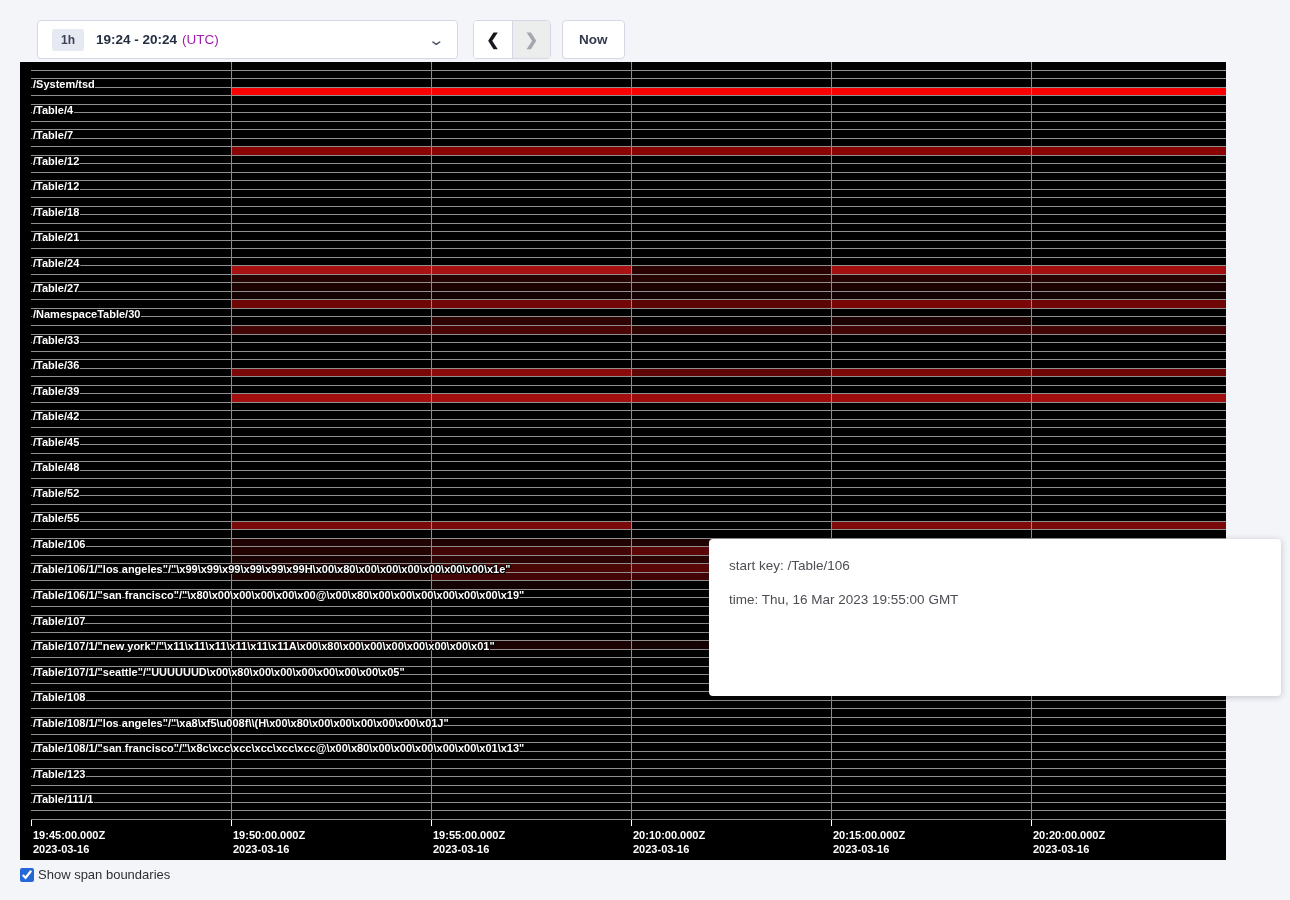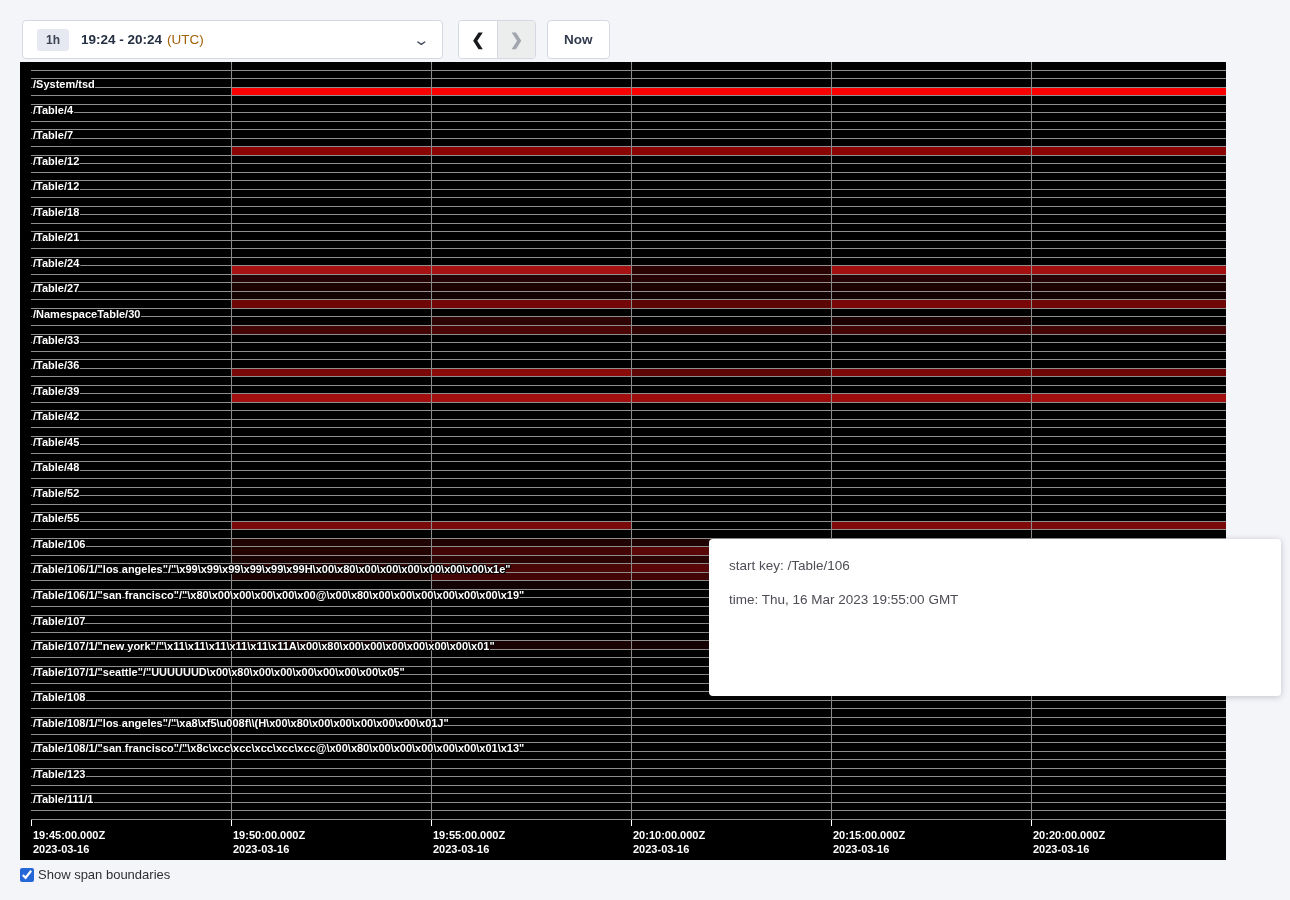--- a/index.html
+++ b/index.html
@@ -9,28 +9,28 @@
     font-family:"Liberation Sans", sans-serif;
     position:relative;
     overflow:hidden;
   }
 
   
   .toolbar { position:absolute; top:20px; left:22px; display:flex; align-items:stretch; }
   .time-select {
     width:421px; height:39px; background:#fff;
     border:1px solid #d5d8e2; border-radius:4px;
-    display:flex; align-items:center; padding:0 14px; cursor:pointer;
+    display:flex; align-items:center; padding:0 14px; cursor:pointer;margin-left:15px;
   }
   .dur-badge {
     background:#e6e9f1; color:#3c4354; font-weight:bold; font-size:12px;
     border-radius:3px; padding:4px 9px; margin-right:12px;
   }
   .range-text { color:#242f42; font-weight:bold; font-size:13.5px; }
-  .tz-text { color:#a16207; font-size:13.5px; margin-left:5px; }
+  .tz-text { color:#a21caf; font-size:13.5px; margin-left:5px; }
   .dd-caret { margin-left:auto; color:#454e60; font-size:15px; line-height:10px; transform:scaleX(1.4); }
 
   .nav-group {
     display:flex; margin-left:15px; border:1px solid #d5d8e2; border-radius:4px;
     overflow:hidden; height:39px; background:#fff;
   }
   .nav-btn {
     width:38px; height:100%; display:flex; align-items:center; justify-content:center;
     font-size:16px; font-weight:bold; background:#fff; border:none; cursor:pointer; color:#17181c;
   }

